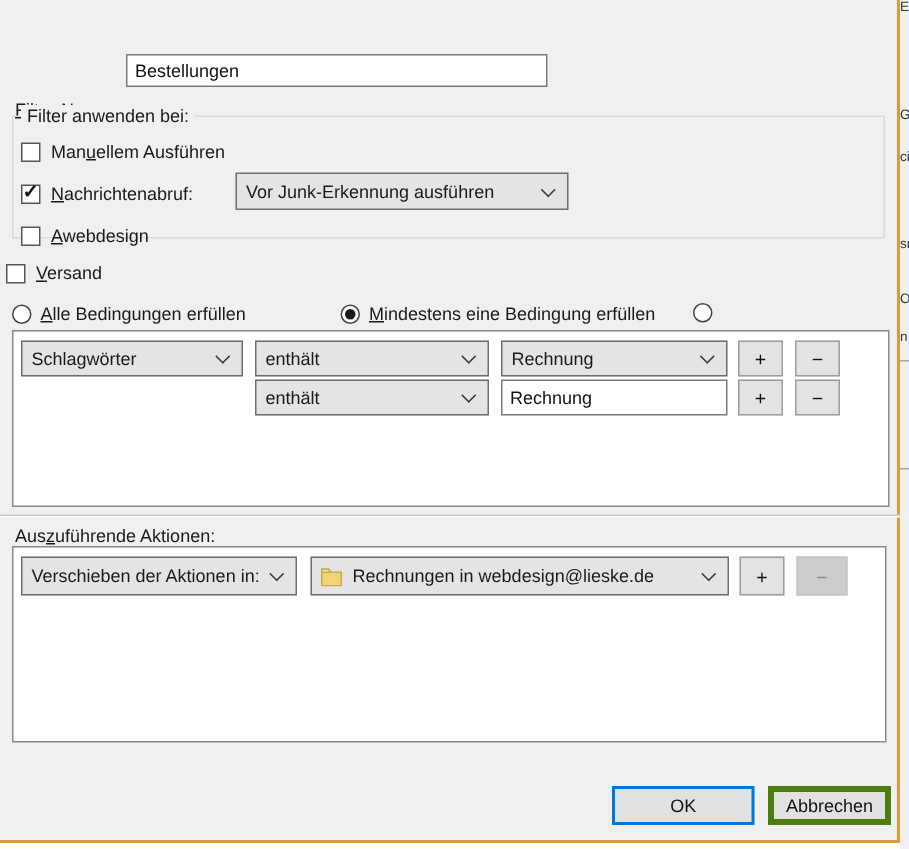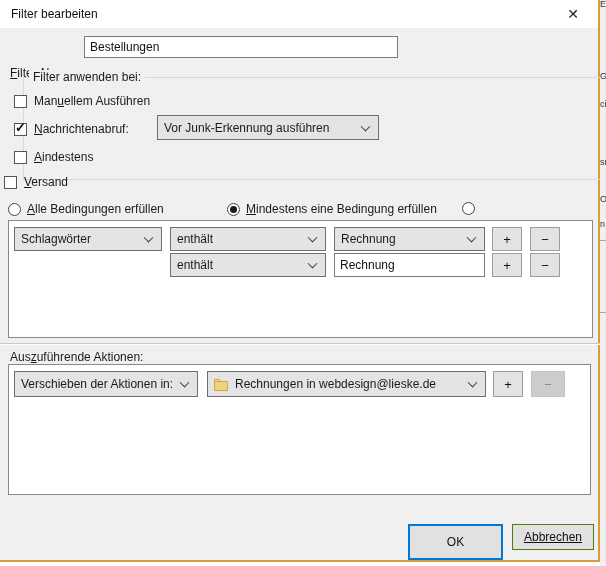--- a/index.html
+++ b/index.html
@@ -32,21 +32,21 @@
   }
   .label { position: absolute; white-space: nowrap; color: #1a1a1a; }
   .u { text-decoration: underline; }
   .textbox {
     position: absolute; background: #fff; border: 1px solid #7a7a7a;
     font-family: "Liberation Sans", sans-serif; font-size: 12px; color: #111;
     padding: 0 5px; outline: none;
   }
   
   .groupbox {
-    position: absolute; left: 23px; top: 77px; width: 582px; height: 103px;
+    position: absolute; left: 8px; top: 77px; width: 582px; height: 82px;
     border: 1px solid #d9d9d9;
   }
   .groupbox .legend {
     position: absolute; left: 5px; top: -8px; background: #f0f0f0; padding: 0 4px;
     white-space: nowrap;
   }
   
   .check-row { position: absolute; display: flex; align-items: center; cursor: default; }
   .cbox {
     width: 13px; height: 13px; background: #fff; border: 1px solid #555;
@@ -88,44 +88,40 @@
     border-top: 1px solid #c9c9c9; border-bottom: 1px solid #fdfdfd; }
   
   .folder { width: 14px; height: 13px; margin-right: 7px; flex: 0 0 auto; }
   
   .btn {
     position: absolute; background: #e1e1e1; text-align: center;
     font-family: "Liberation Sans", sans-serif; font-size: 12px; color: #111;
     display: flex; align-items: center; justify-content: center; cursor: pointer;
   }
   .btn.default { border: 2px solid #0078d7; }
-  .btn.normal { border: 1px solid #4d7c0f; text-decoration: underline; }
+  .btn.normal { border: 4px solid #4d7c0f; }
   
   .bg-strip {
     position: absolute; left: 600px; top: 0; width: 6px; height: 566px;
     background: #f0f0f0; overflow: hidden;
   }
   .frag { position: absolute; left: 0; font-size: 9px; color: #333; white-space: nowrap; }
   .strip-line { position: absolute; left: 0; width: 6px; height: 1px; background: #a8a8a8; }
   .bottom-strip { position: absolute; left: 0; top: 562px; width: 600px; height: 4px; background: #fdfdfd; }
 </style>
 </head>
 <body>
 
 <div class="stage">
 
   <div class="dialog">
 
-    <div class="titlebar">
-      <span class="title">Filter bearbeiten</span>
-      <span class="close-btn">✕</span>
-    </div>
 
     <div class="label" style="left:10px; top:41px;margin-top:25px;"><span class="u">F</span><span>ilter-Name:</span></div>
-    <input class="textbox" style="left: 84px; top: 36px; width: 314px; height: 22px;" value="Bestellungen">
+    <input class="textbox" style="left: 84px; top: 36px; width: 281px; height: 22px;" value="Bestellungen">
 
     <div class="groupbox">
       <span class="legend">Filter anwenden bei:</span>
     </div>
 
     <div class="check-row" style="left:14px; top:94px;">
       <span class="cbox"></span>
       <span><span>Man</span><span class="u">u</span><span>ellem Ausführen</span></span>
     </div>
 
@@ -136,21 +132,21 @@
       <span><span class="u">N</span><span>achrichtenabruf:</span></span>
     </div>
 
     <div class="select" style="left:157px; top:115px; width:222px; height:25px;">
       <span>Vor Junk-Erkennung ausführen</span>
       <span class="chev"></span>
     </div>
 
     <div class="check-row" style="left:14px; top:150px;">
       <span class="cbox"></span>
-      <span><span class="u">A</span><span>indestens</span></span>
+      <span><span class="u">A</span><span>webdesign</span></span>
     </div>
 
     <div class="check-row" style="left:4px; top:175px;">
       <span class="cbox"></span>
       <span><span class="u">V</span><span>ersand</span></span>
     </div>
 
     <div class="radio-row" style="left:8px; top:202px;">
       <span class="rdot"></span>
       <span><span class="u">A</span><span>lle Bedingungen erfüllen</span></span>
@@ -204,21 +200,21 @@
       <svg class="folder" viewBox="0 0 14 13">
         <path d="M0.5 1.5 L5 1.5 L6.5 3.5 L13.5 3.5 L13.5 12.5 L0.5 12.5 Z" fill="#f0d47a" stroke="#c9a94e" stroke-width="1"></path>
         <path d="M0.5 1.5 L5 1.5 L6.5 3.5 L0.5 3.5 Z" fill="#f7e3a4" stroke="#c9a94e" stroke-width="1"></path>
       </svg>
       <span>Rechnungen in webdesign@lieske.de</span>
       <span class="chev"></span>
     </div>
     <div class="mini-btn" style="left:493px; top:371px; width:30px; height:26px;">+</div>
     <div class="mini-btn disabled" style="left:531px; top:371px; width:34px; height:26px;">−</div>
 
-    <div class="btn default" style="left:408px; top:524px; width:95px; height:36px;">OK</div>
+    <div class="btn default" style="left:408px; top:524px; width:95px; height:26px;">OK</div>
     <div class="btn normal" style="left:512px; top:524px; width:82px; height:26px;">Abbrechen</div>
   </div>
 
   <div class="bg-strip">
     <span class="frag" style="top:-1px;">Ei</span>
     <span class="frag" style="top:71px;">G</span>
     <span class="frag" style="top:99px;">ci</span>
     <span class="frag" style="top:157px;">sr</span>
     <span class="frag" style="top:194px;">O</span>
     <span class="frag" style="top:219px;">n</span>

